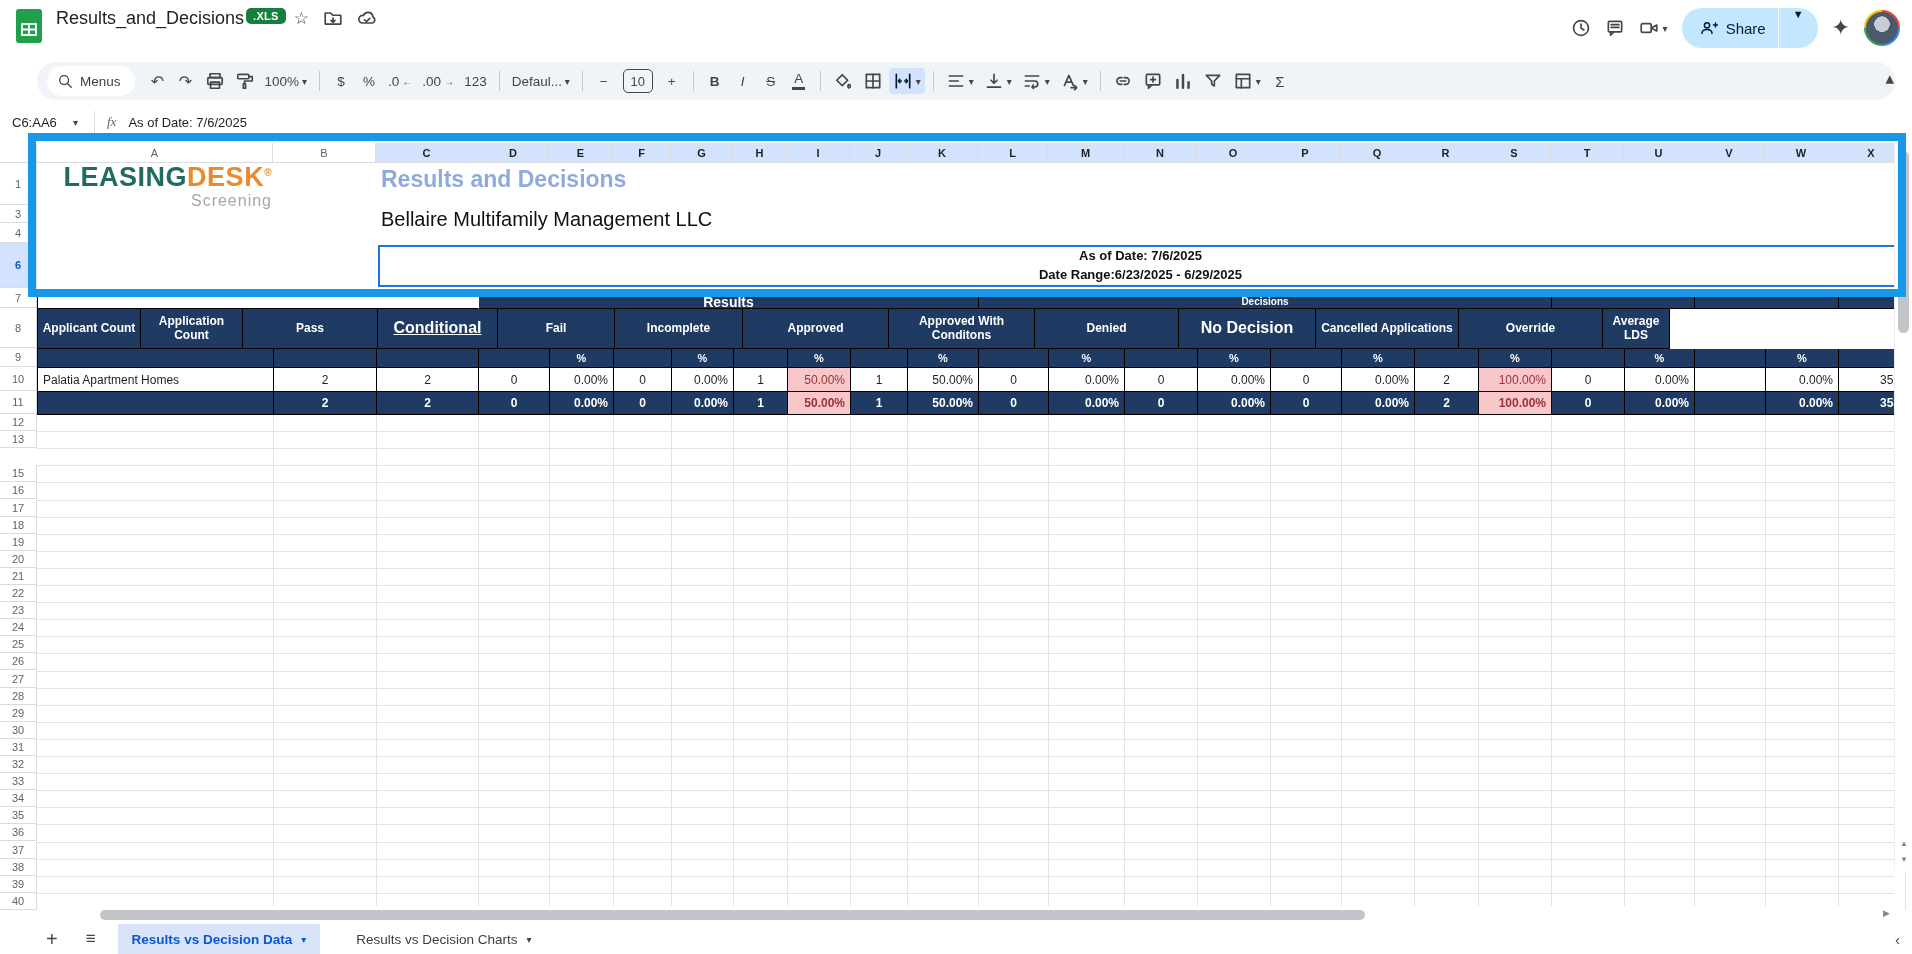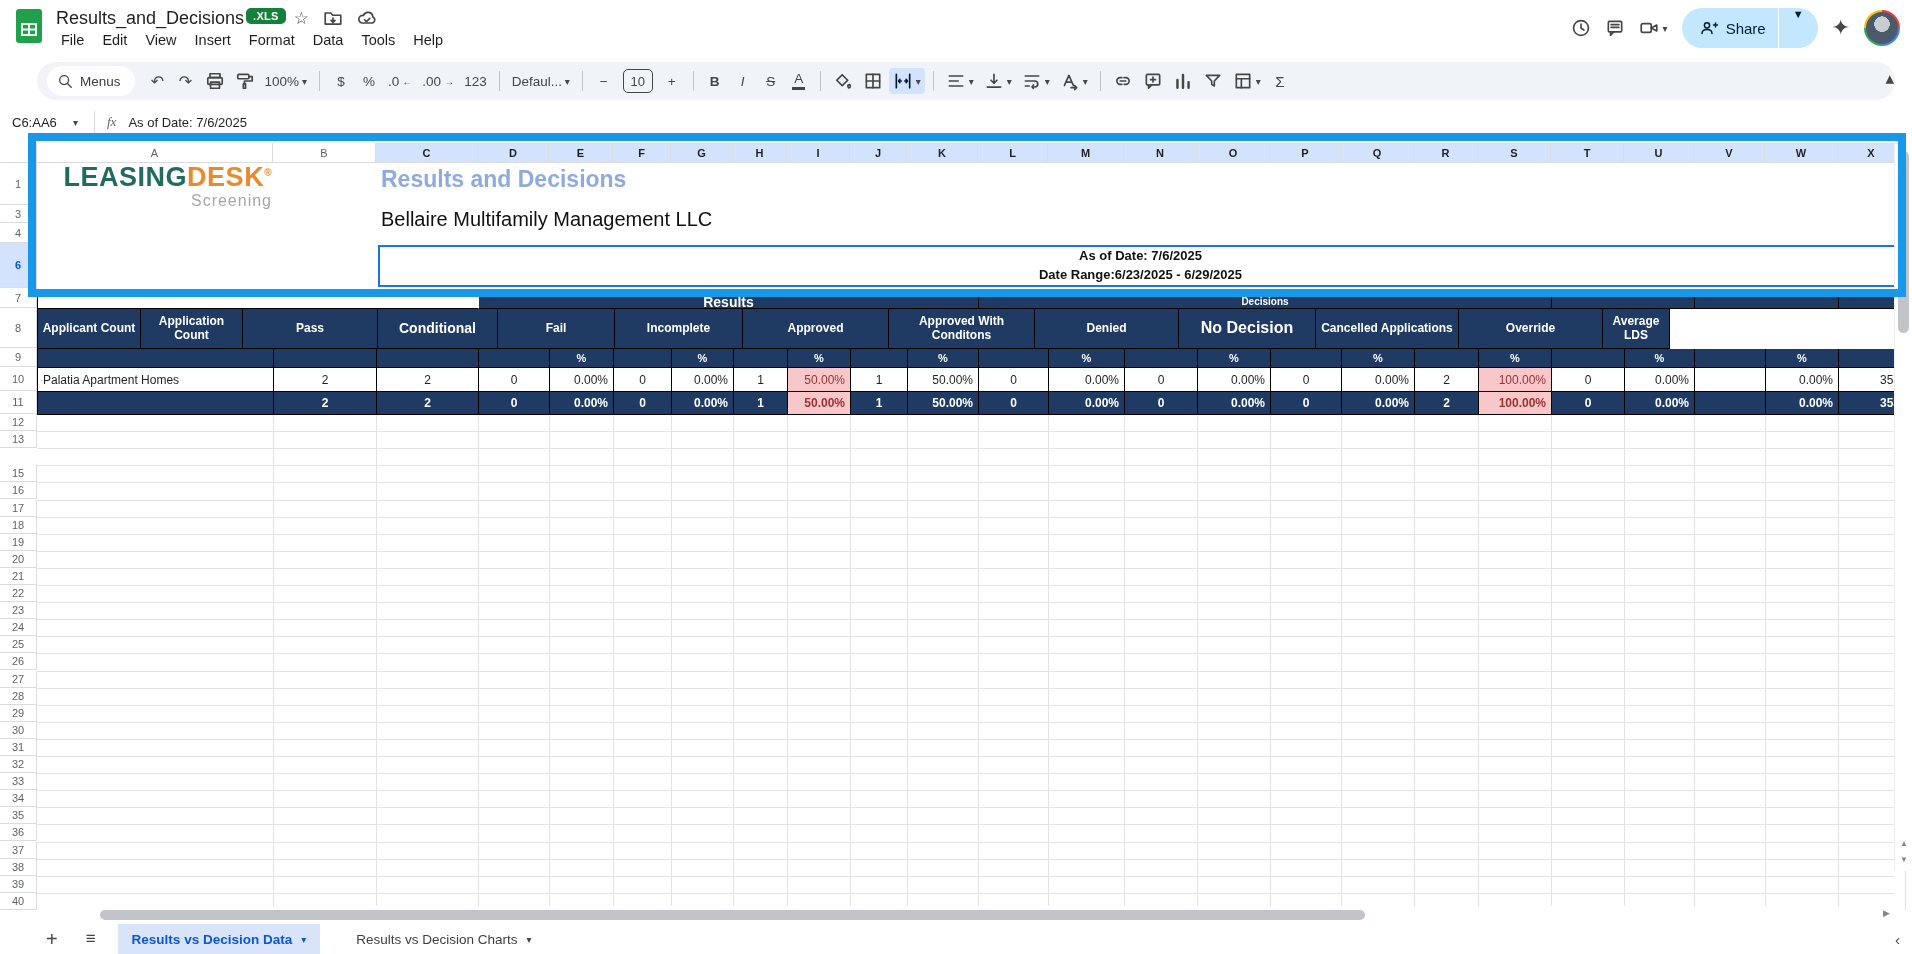--- a/index.html
+++ b/index.html
@@ -141,30 +141,20 @@
         <svg class="svgi" viewBox="0 0 18 18">
             <path d="M2 4.5h5l1.8 2H16v8H2z"></path>
             <path d="M9 9v4 M7.2 11.2L9 13l1.8-1.8"></path>
           </svg>
         <svg class="svgi" viewBox="0 0 18 18">
             <path d="M5.2 13.5a3.4 3.4 0 1 1 .6-6.7 4.4 4.4 0 0 1 8.5 1.2 2.9 2.9 0 0 1-.9 5.5z"></path>
             <path d="M6.8 10.6l1.7 1.7 3-3"></path>
           </svg>
       </span>
     </div>
-    <nav class="menubar">
-      <span class="menu-item">File</span>
-      <span class="menu-item">Edit</span>
-      <span class="menu-item">View</span>
-      <span class="menu-item">Insert</span>
-      <span class="menu-item">Format</span>
-      <span class="menu-item">Data</span>
-      <span class="menu-item">Tools</span>
-      <span class="menu-item">Help</span>
-    </nav>
     <div class="topbar-right">
       <svg class="svgi" viewBox="0 0 18 18">
           <circle cx="9" cy="9" r="6.7"></circle>
           <path d="M9 5.5V9l2.6 1.8"></path>
         </svg>
       <svg class="svgi" viewBox="0 0 18 18">
           <rect x="3" y="3" width="12" height="9.5" rx="1"></rect>
           <path d="M5.5 6h7 M5.5 8.5h7 M5 12.5v3l3-3"></path>
         </svg>
       <span style="display:flex;align-items:center;gap:4px">
@@ -481,21 +471,21 @@
           <div class="tcell navy" style="width: 500px; height: 14px; font-size: 14px;">Results</div>
           <div class="tcell navy" style="width: 573px; height: 14px; font-size: 10px;">Decisions</div>
           <div class="tcell navy" style="width: 143px; height: 14px;"></div>
           <div class="tcell navy" style="width: 144px; height: 14px;"></div>
           <div class="tcell navy" style="width: 67px; height: 14px;"></div>
         </div>
         <div class="trow">
           <div class="tcell navy" style="width: 103px; height: 40px; font-size: 12px; line-height: 1.15; padding: 0px 3px;">Applicant Count</div>
           <div class="tcell navy" style="width: 102px; height: 40px; font-size: 12px; line-height: 1.15; padding: 8px 3px;">Application Count</div>
           <div class="tcell navy" style="width: 135px; height: 40px; font-size: 12px; line-height: 1.15; padding: 0px 3px;">Pass</div>
-          <div class="tcell navy" style="width: 120px; height: 40px; font-size: 14px; line-height: 1.15; padding: 0px 3px;">Conditional</div>
+          <div class="tcell navy" style="width: 120px; height: 40px; font-size: 16px; line-height: 1.15; padding: 0px 3px; text-decoration: underline;">Conditional</div>
           <div class="tcell navy" style="width: 117px; height: 40px; font-size: 12px; line-height: 1.15; padding: 0px 3px;">Fail</div>
           <div class="tcell navy" style="width: 128px; height: 40px; font-size: 12px; line-height: 1.15; padding: 0px 3px;">Incomplete</div>
           <div class="tcell navy" style="width: 146px; height: 40px; font-size: 12px; line-height: 1.15; padding: 0px 3px;">Approved</div>
           <div class="tcell navy" style="width: 146px; height: 40px; font-size: 12px; line-height: 1.15; padding: 0px 3px;">Approved With Conditons</div>
           <div class="tcell navy" style="width: 144px; height: 40px; font-size: 12px; line-height: 1.15; padding: 0px 3px;">Denied</div>
           <div class="tcell navy" style="width: 137px; height: 40px; font-size: 16px; line-height: 1.15; padding: 0px 3px;">No Decision</div>
           <div class="tcell navy" style="width: 143px; height: 40px; font-size: 12px; line-height: 1.15; padding: 0px 3px;">Cancelled Applications</div>
           <div class="tcell navy" style="width: 144px; height: 40px; font-size: 12px; line-height: 1.15; padding: 0px 3px;">Override</div>
           <div class="tcell navy" style="width: 67px; height: 40px; font-size: 12px; line-height: 1.15; padding: 0px 3px;">Average LDS</div>
         </div>

